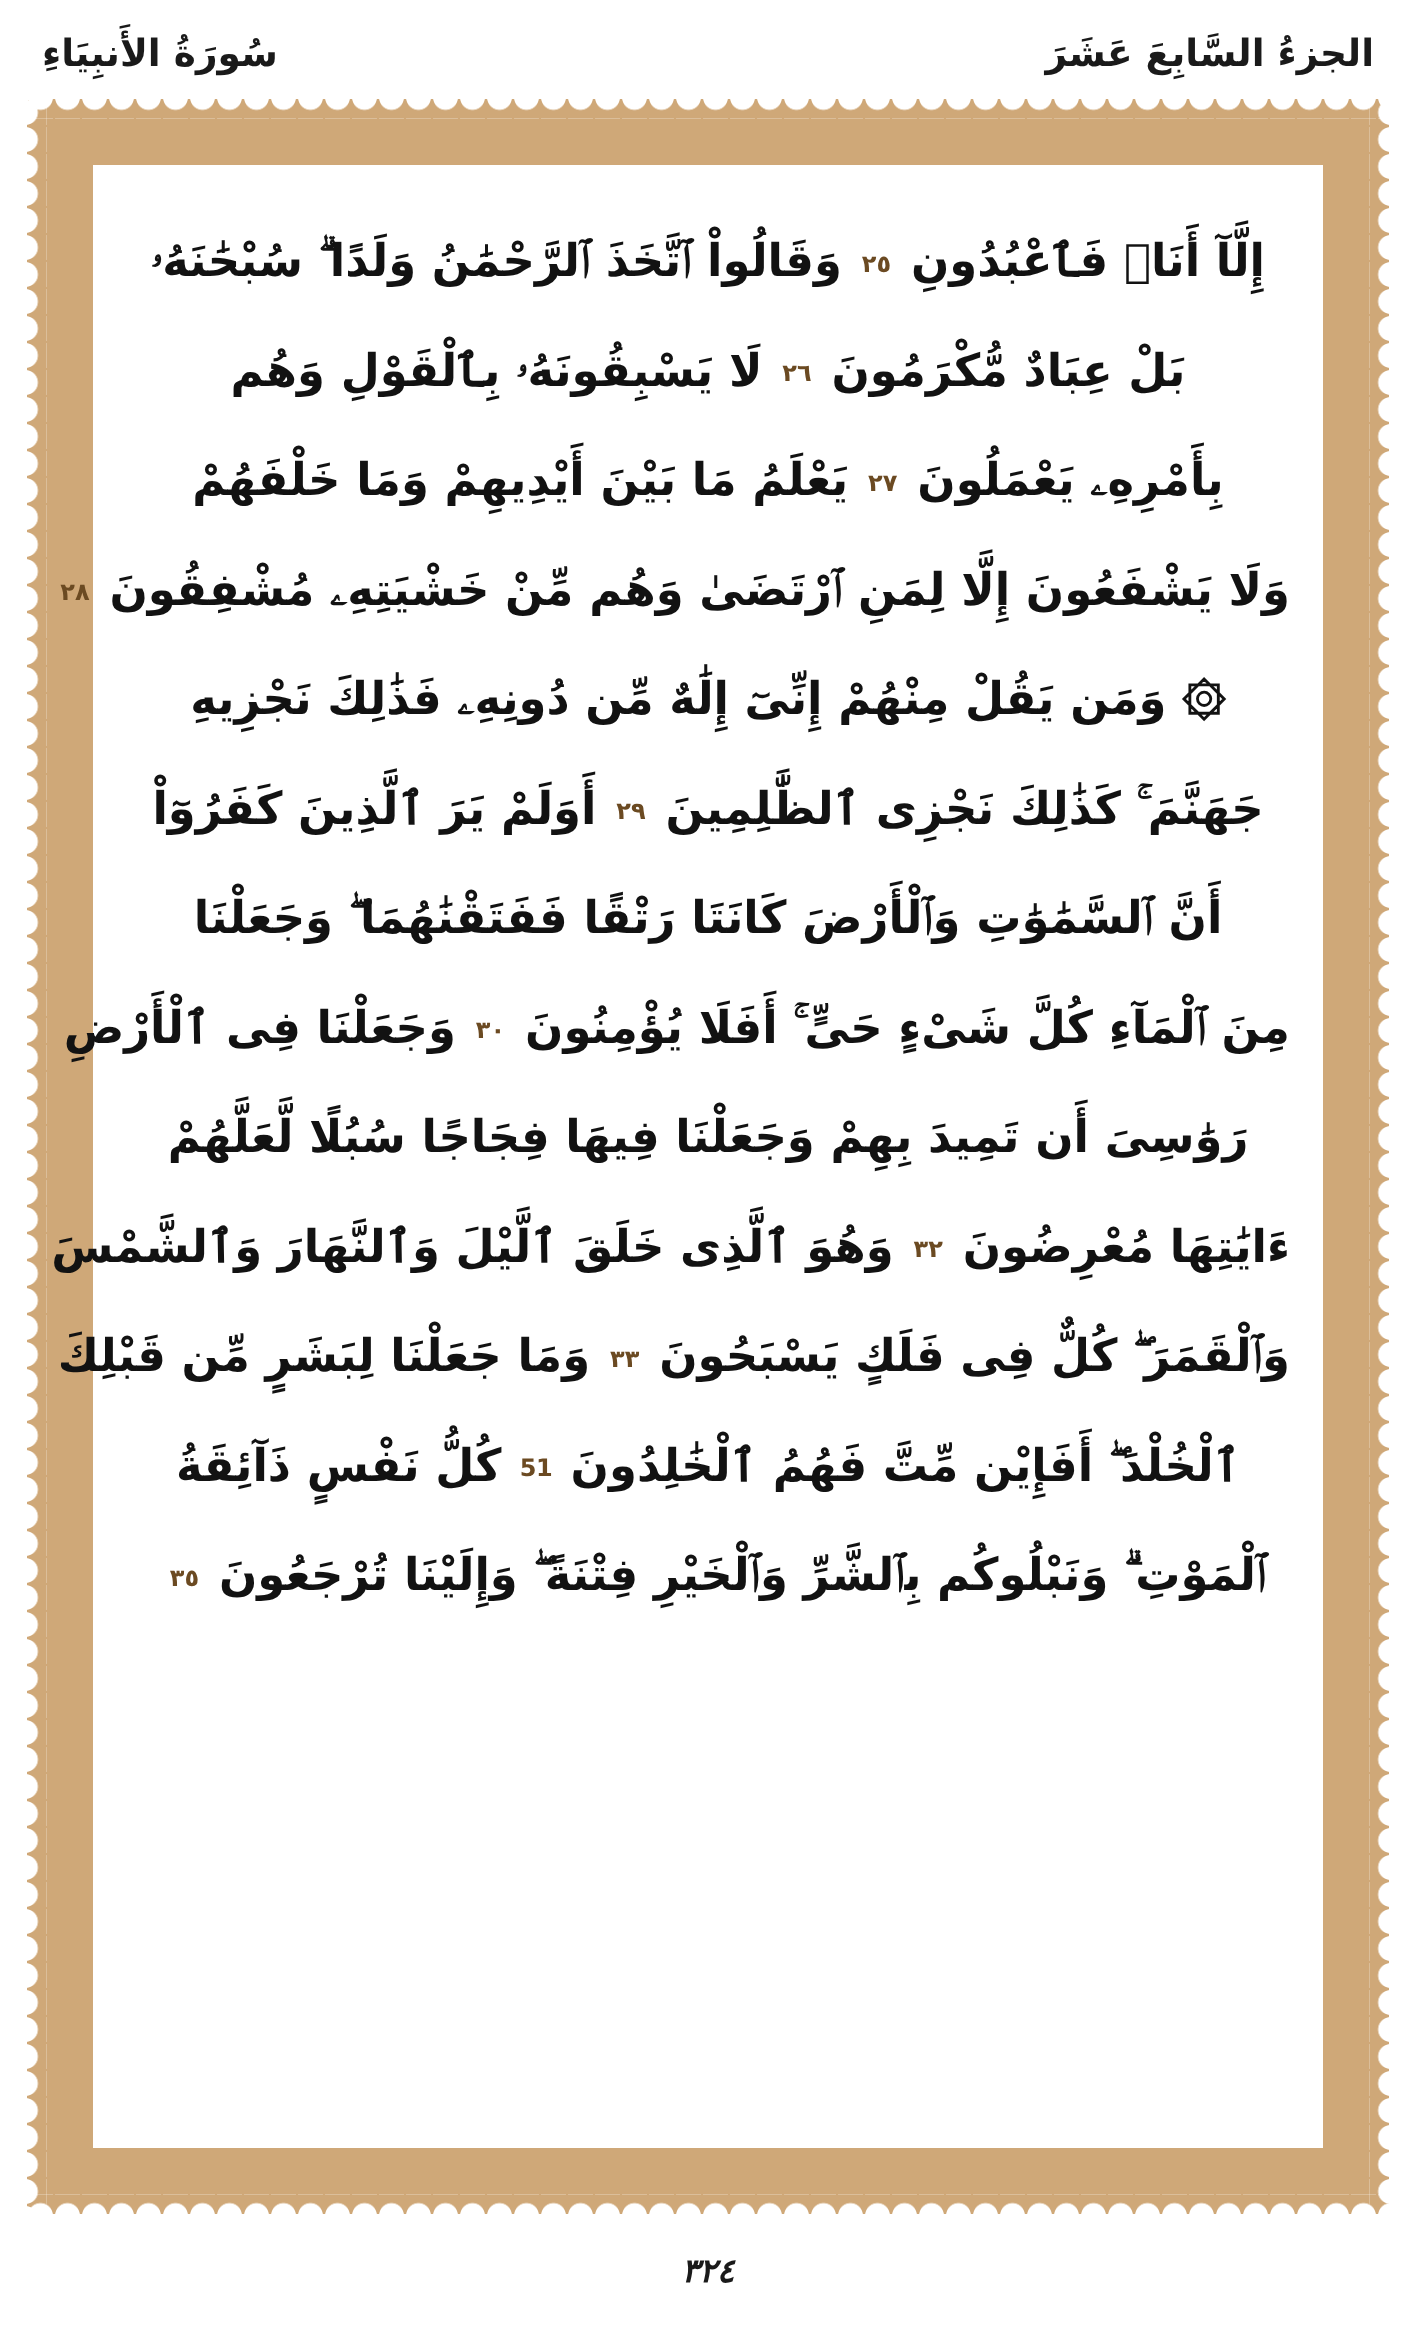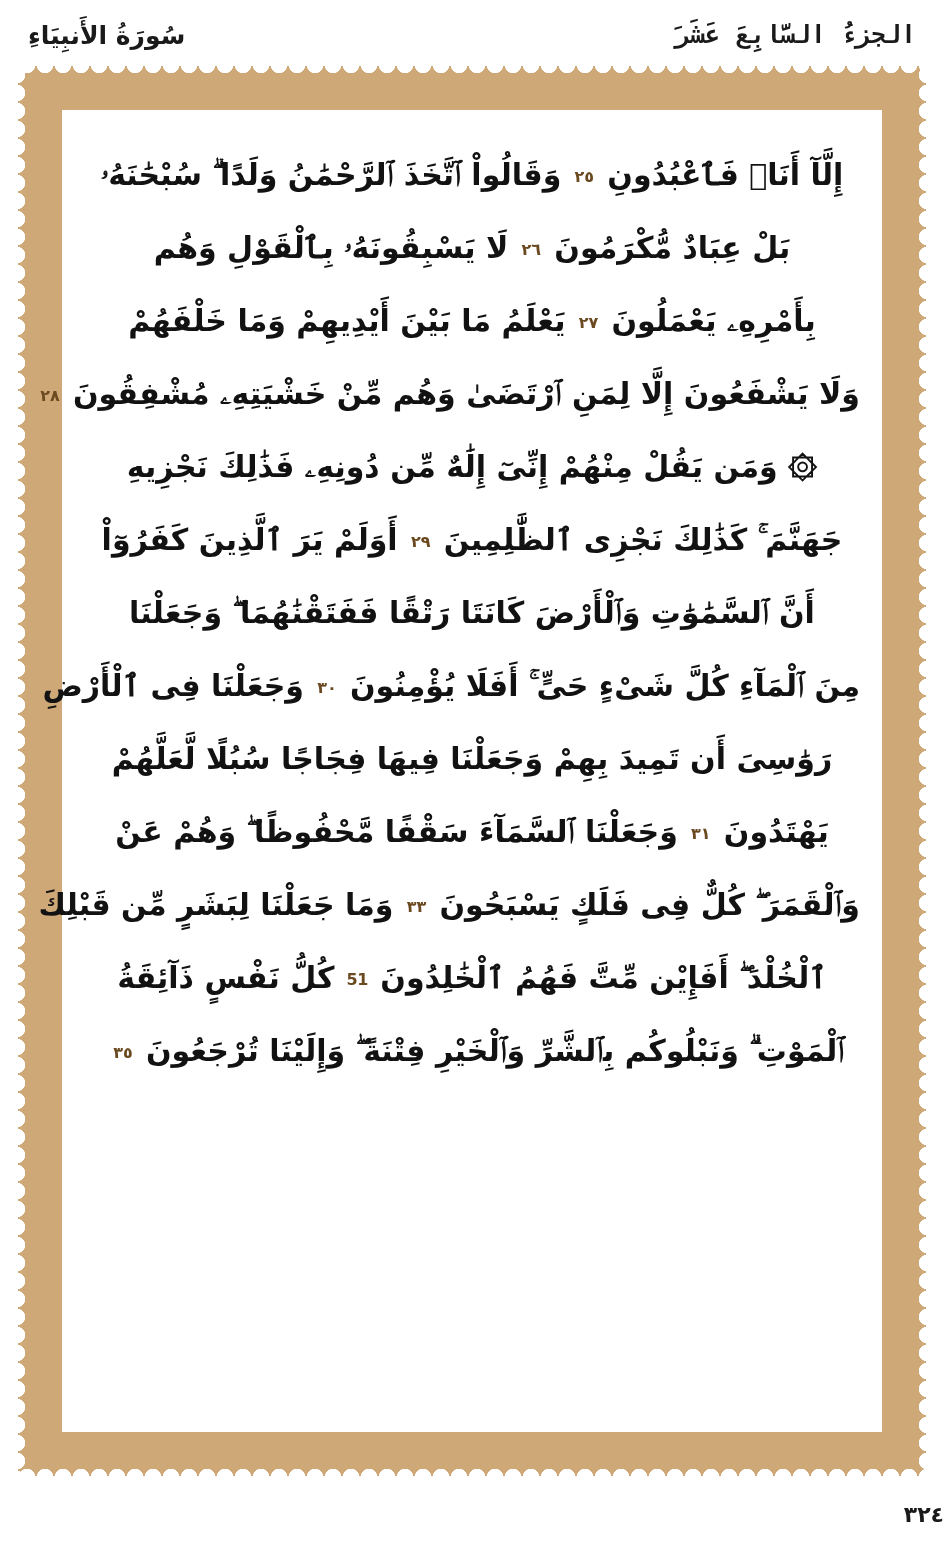--- a/index.html
+++ b/index.html
@@ -39,21 +39,21 @@
   }
   .header-item {
     font-family: "DejaVu Sans", "Liberation Sans", sans-serif;
     font-size: 25px;
     font-weight: 700;
     color: #1a1a1a;
     letter-spacing: 0;
     white-space: nowrap;
     direction: rtl;
   }
-  .header-right { text-align: center; font-family: Liberation Mono, monospace; }
+  .header-right { text-align: center; }
   .header-left  { text-align: left; }
 
   
   .frame-outer {
     position: absolute;
     top: 66px;
     left: 18px;
     width: 908px;
     height: 1410px;
     box-sizing: border-box;
@@ -159,21 +159,22 @@
     z-index: -1;
   }
   .ayah-line .num span { position: relative; z-index: 1; }
 
   
   .footer {
     position: absolute;
     bottom: 28px;
     left: 0;
     width: 944px;
-    text-align: right;
+    text-align: center;
+    font-style: italic;
   }
   .page-number {
     font-family: "DejaVu Sans", "Liberation Sans", sans-serif;
     font-size: 22px;
     font-weight: 700;
     color: #1a1a1a;
     letter-spacing: 1px;
   }
 </style>
 </head>
@@ -196,21 +197,21 @@
   <div class="quran-body" id="quran-body">
       <div class="ayah-line"><span>إِلَّآ أَنَا۠ فَٱعْبُدُونِ</span><span class="num"><span>٢٥</span></span><span>وَقَالُواْ ٱتَّخَذَ ٱلرَّحْمَٰنُ وَلَدًا ۗ سُبْحَٰنَهُۥ</span></div>
       <div class="ayah-line"><span>بَلْ عِبَادٌ مُّكْرَمُونَ</span><span class="num"><span>٢٦</span></span><span>لَا يَسْبِقُونَهُۥ بِٱلْقَوْلِ وَهُم</span></div>
       <div class="ayah-line"><span>بِأَمْرِهِۦ يَعْمَلُونَ</span><span class="num"><span>٢٧</span></span><span>يَعْلَمُ مَا بَيْنَ أَيْدِيهِمْ وَمَا خَلْفَهُمْ</span></div>
       <div class="ayah-line"><span>وَلَا يَشْفَعُونَ إِلَّا لِمَنِ ٱرْتَضَىٰ وَهُم مِّنْ خَشْيَتِهِۦ مُشْفِقُونَ</span><span class="num"><span>٢٨</span></span></div>
       <div class="ayah-line"><span>۞ وَمَن يَقُلْ مِنْهُمْ إِنِّىٓ إِلَٰهٌ مِّن دُونِهِۦ فَذَٰلِكَ نَجْزِيهِ</span></div>
       <div class="ayah-line"><span>جَهَنَّمَ ۚ كَذَٰلِكَ نَجْزِى ٱلظَّٰلِمِينَ</span><span class="num"><span>٢٩</span></span><span>أَوَلَمْ يَرَ ٱلَّذِينَ كَفَرُوٓاْ</span></div>
       <div class="ayah-line"><span>أَنَّ ٱلسَّمَٰوَٰتِ وَٱلْأَرْضَ كَانَتَا رَتْقًا فَفَتَقْنَٰهُمَا ۖ وَجَعَلْنَا</span></div>
       <div class="ayah-line"><span>مِنَ ٱلْمَآءِ كُلَّ شَىْءٍ حَىٍّ ۚ أَفَلَا يُؤْمِنُونَ</span><span class="num"><span>٣٠</span></span><span>وَجَعَلْنَا فِى ٱلْأَرْضِ</span></div>
       <div class="ayah-line"><span>رَوَٰسِىَ أَن تَمِيدَ بِهِمْ وَجَعَلْنَا فِيهَا فِجَاجًا سُبُلًا لَّعَلَّهُمْ</span></div>
-      <div class="ayah-line"><span>يَهْتَدُونَ</span><span class="num"><span>٣١</span></span><span>وَجَعَلْنَا ٱلسَّمَآءَ سَقْفًا مَّحْفُوظًا ۖ وَهُمْ عَنْ</span></div>
+      <div class="ayah-line"><span>ءَايَٰتِهَا مُعْرِضُونَ</span><span class="num"><span>٣٢</span></span><span>وَهُوَ ٱلَّذِى خَلَقَ ٱلَّيْلَ وَٱلنَّهَارَ وَٱلشَّمْسَ</span></div>
       <div class="ayah-line"><span>وَٱلْقَمَرَ ۖ كُلٌّ فِى فَلَكٍ يَسْبَحُونَ</span><span class="num"><span>٣٣</span></span><span>وَمَا جَعَلْنَا لِبَشَرٍ مِّن قَبْلِكَ</span></div>
       <div class="ayah-line"><span>ٱلْخُلْدَ ۖ أَفَإِيْن مِّتَّ فَهُمُ ٱلْخَٰلِدُونَ</span><span class="num"><span>51</span></span><span>كُلُّ نَفْسٍ ذَآئِقَةُ</span></div>
       <div class="ayah-line"><span>ٱلْمَوْتِ ۗ وَنَبْلُوكُم بِٱلشَّرِّ وَٱلْخَيْرِ فِتْنَةً ۖ وَإِلَيْنَا تُرْجَعُونَ</span><span class="num"><span>٣٥</span></span></div>
     </div>
 
   <div class="footer">
     <div class="page-number">٣٢٤</div>
   </div>
 
 </div>

